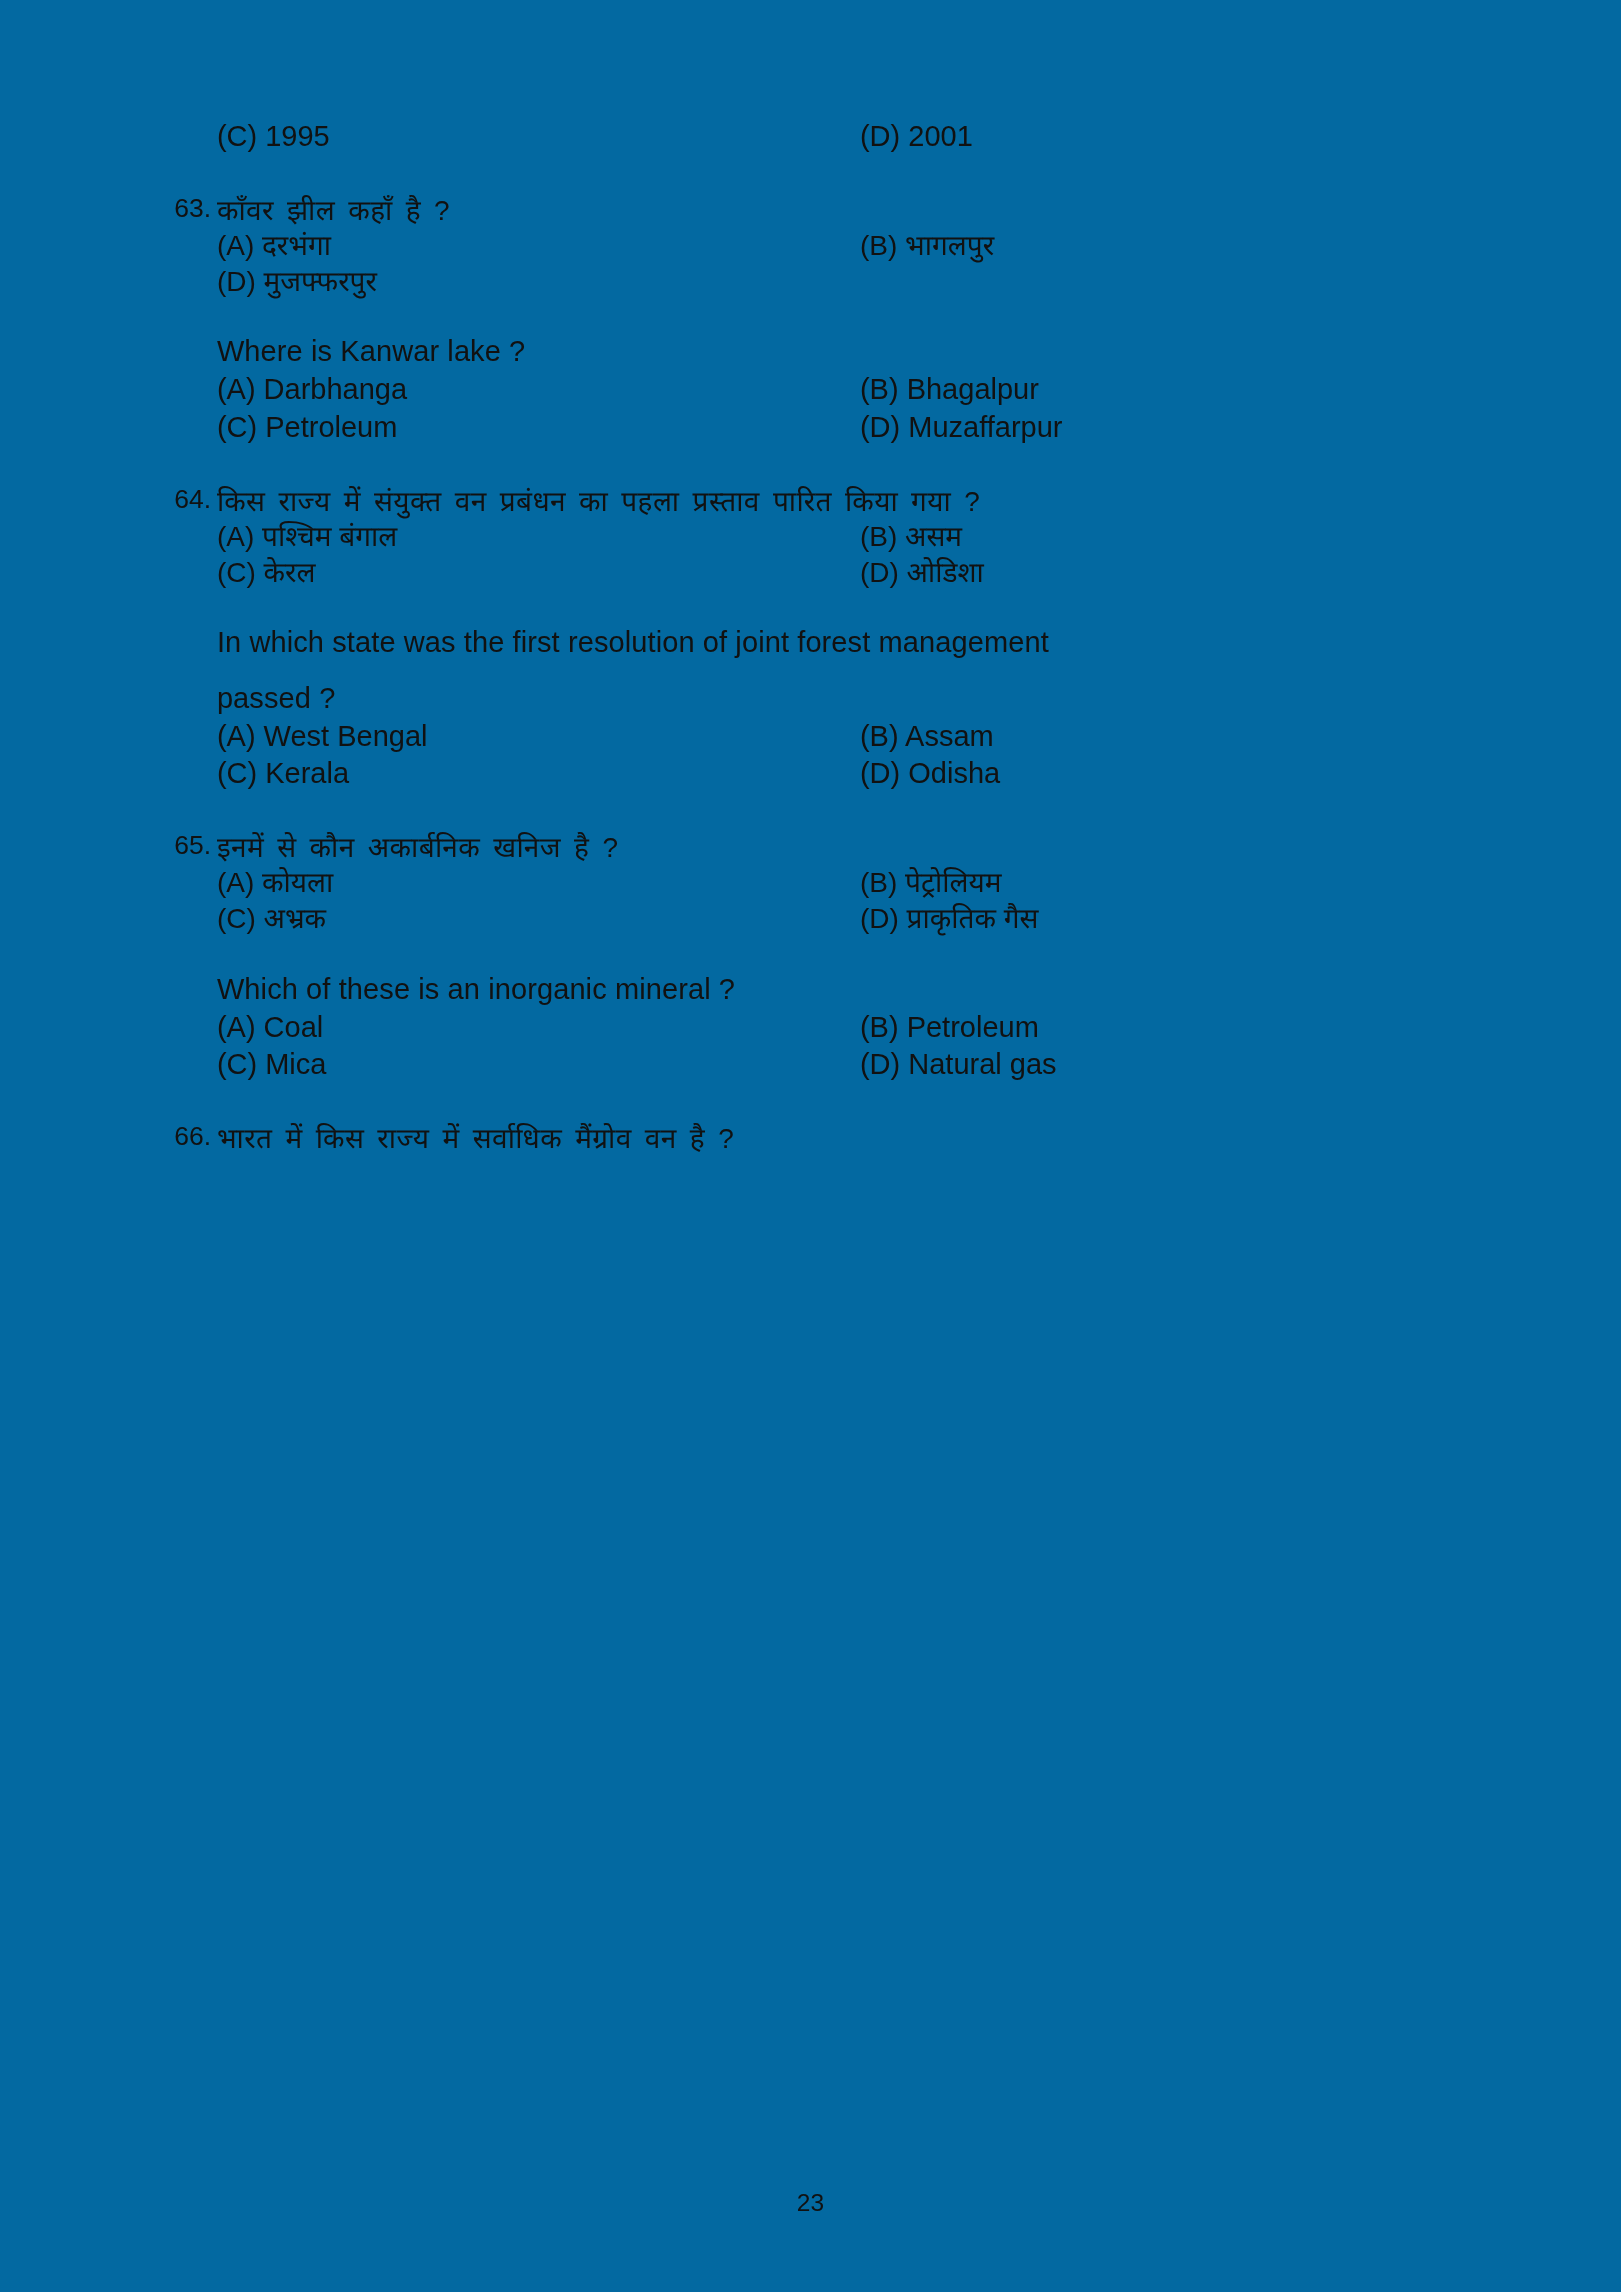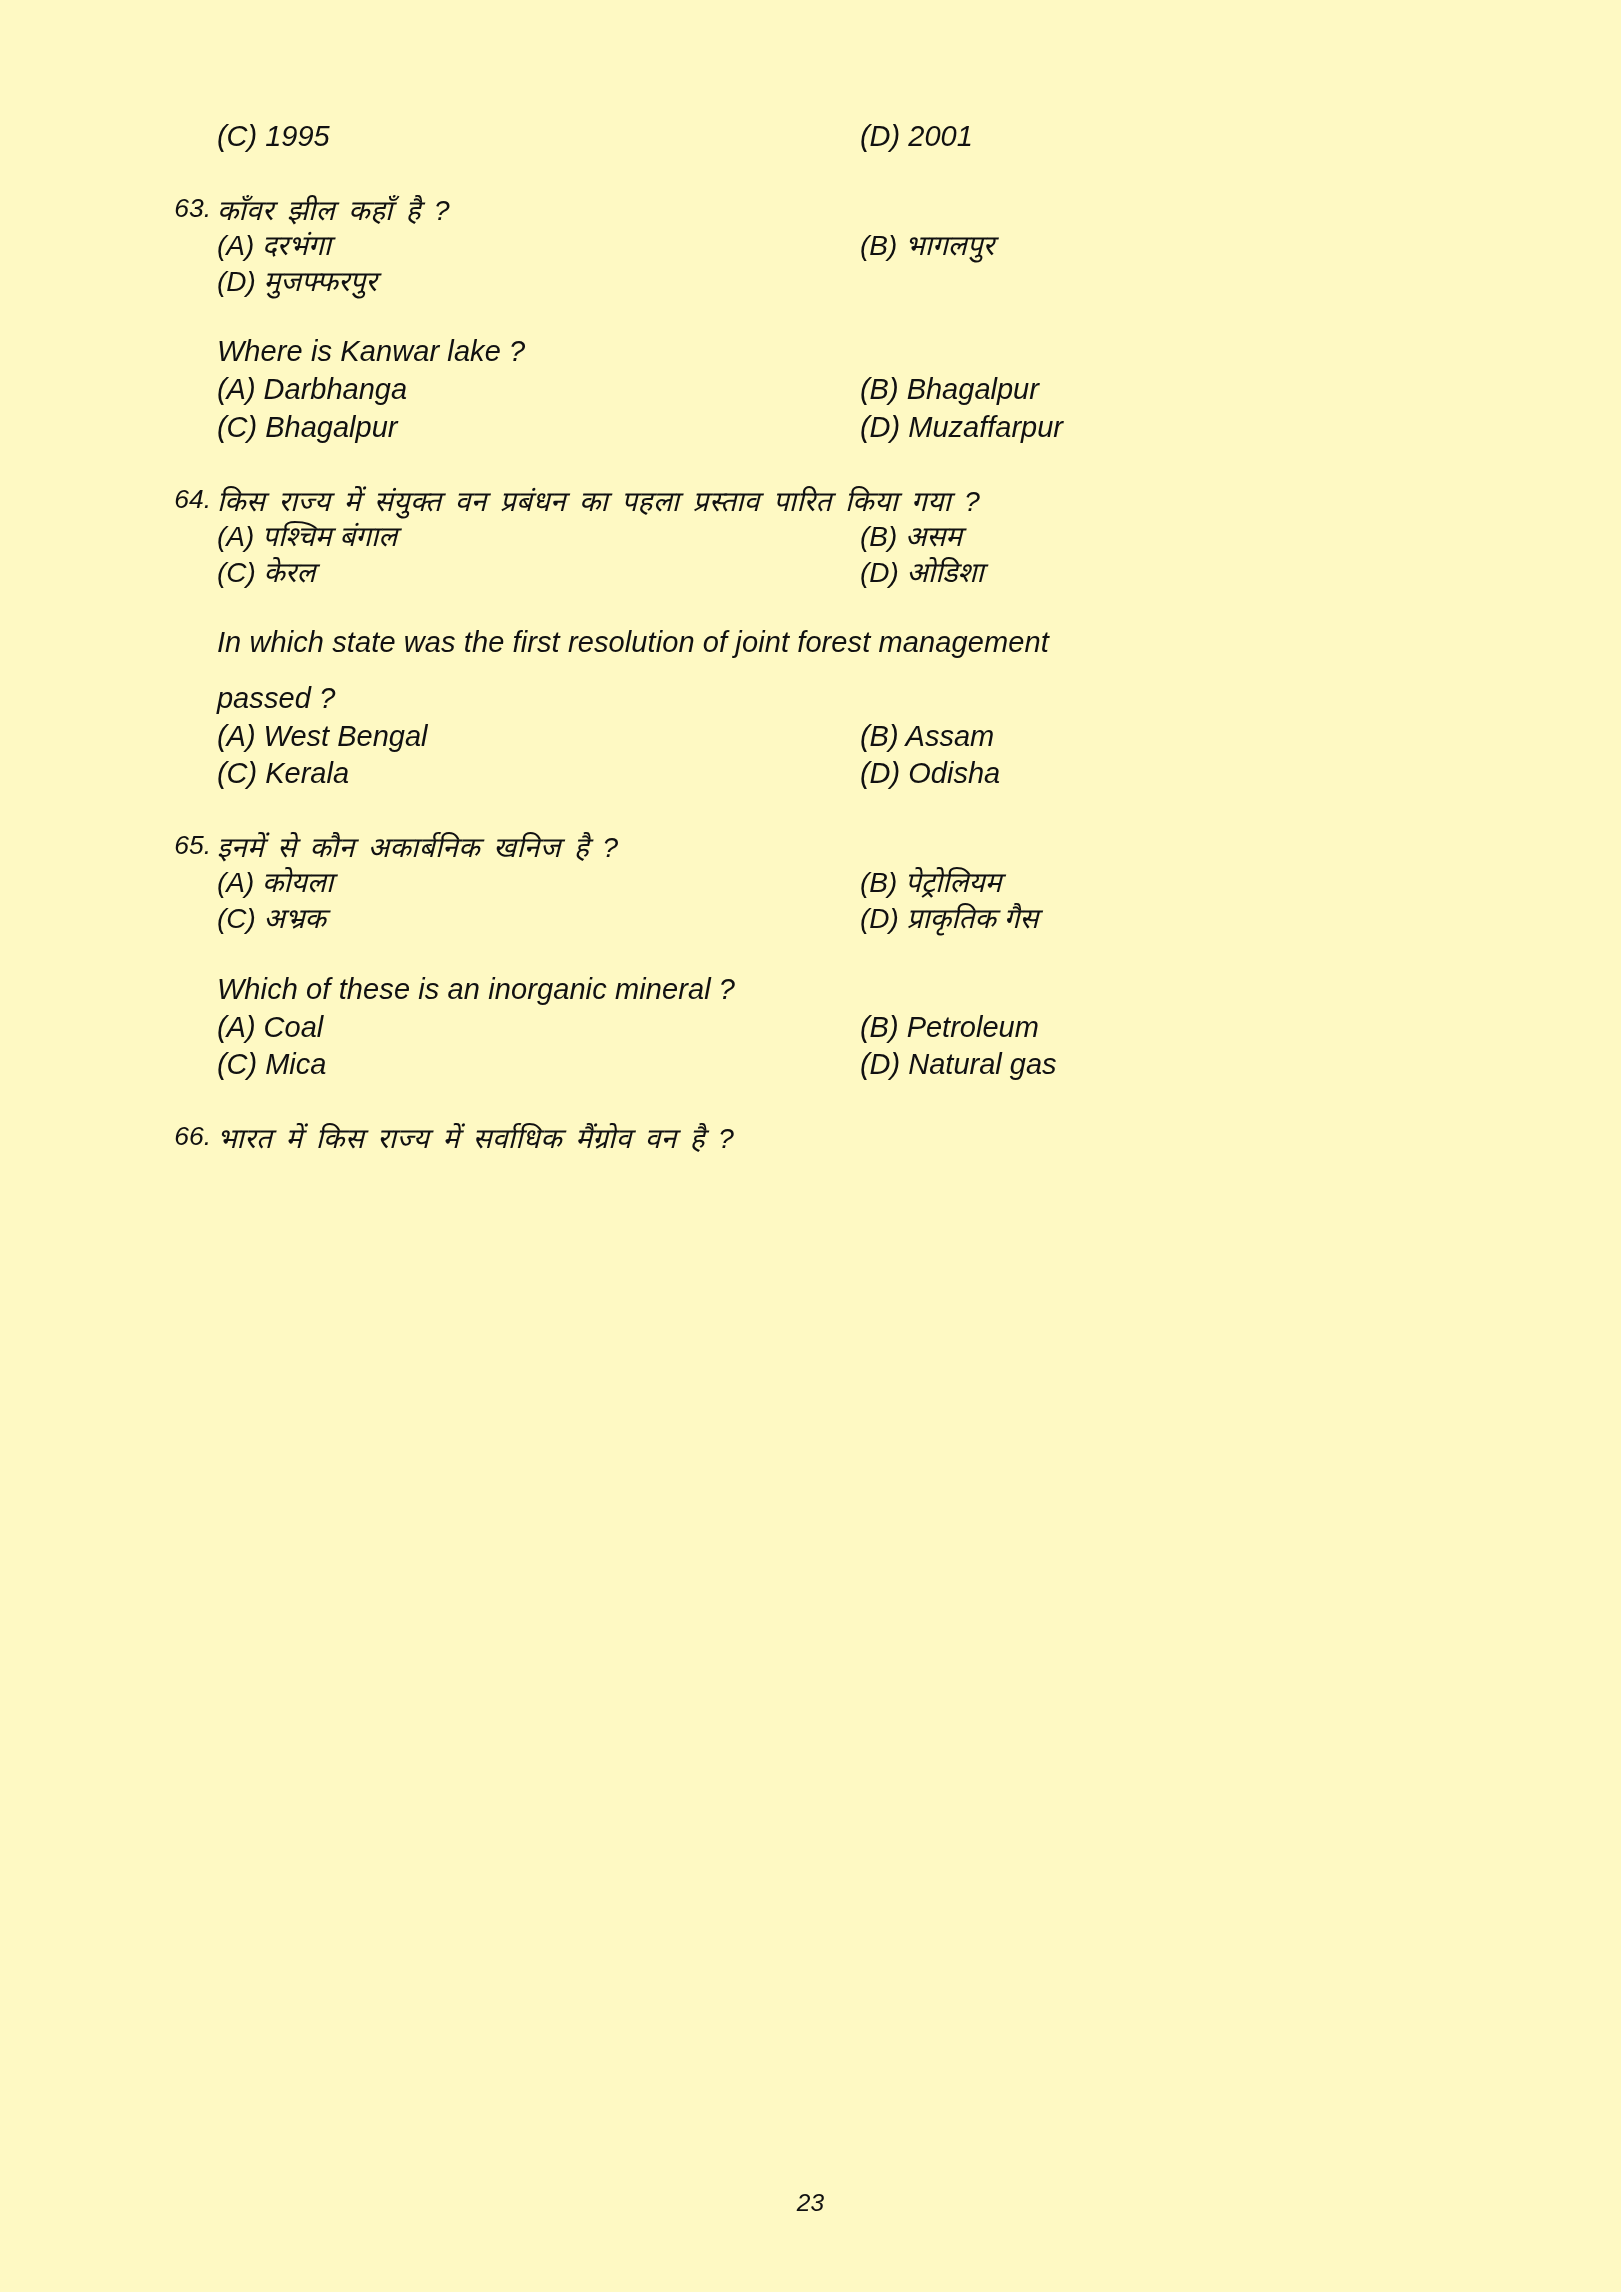--- a/index.html
+++ b/index.html
@@ -14,22 +14,21 @@
     color: #111111;
     position: relative;
     overflow: hidden;
   }
   .page {
     position: relative;
     width: 1621px;
     height: 2293px;
     box-sizing: border-box;
     padding: 118px 118px 59px 118px;
-    background: #fef9c3;
-    font-style: italic;
+    background: #0369a1;
   }
 
   
   .row {
     display: flex;
     align-items: flex-start;
     width: 100%;
   }
   .qnum {
     width: 93px;
@@ -150,21 +149,21 @@
         <div class="opt opt-en">(A) Darbhanga</div>
         <div class="opt opt-en">(B) Bhagalpur</div>
       </div>
     </div>
   </div>
 
   <div class="row block line-gap-opt">
     <div class="qnum"></div>
     <div class="qbody">
       <div class="opts">
-        <div class="opt opt-en">(C) Bhagalpur</div>
+        <div class="opt opt-en">(C) Petroleum</div>
         <div class="opt opt-en">(D) Muzaffarpur</div>
       </div>
     </div>
   </div>
 
   <div class="row block line-gap-q">
     <div class="qnum">64.</div>
     <div class="qbody">
       <div class="q-text-hi">किस राज्य में संयुक्त वन प्रबंधन का पहला प्रस्ताव पारित किया गया ?</div>
     </div>

